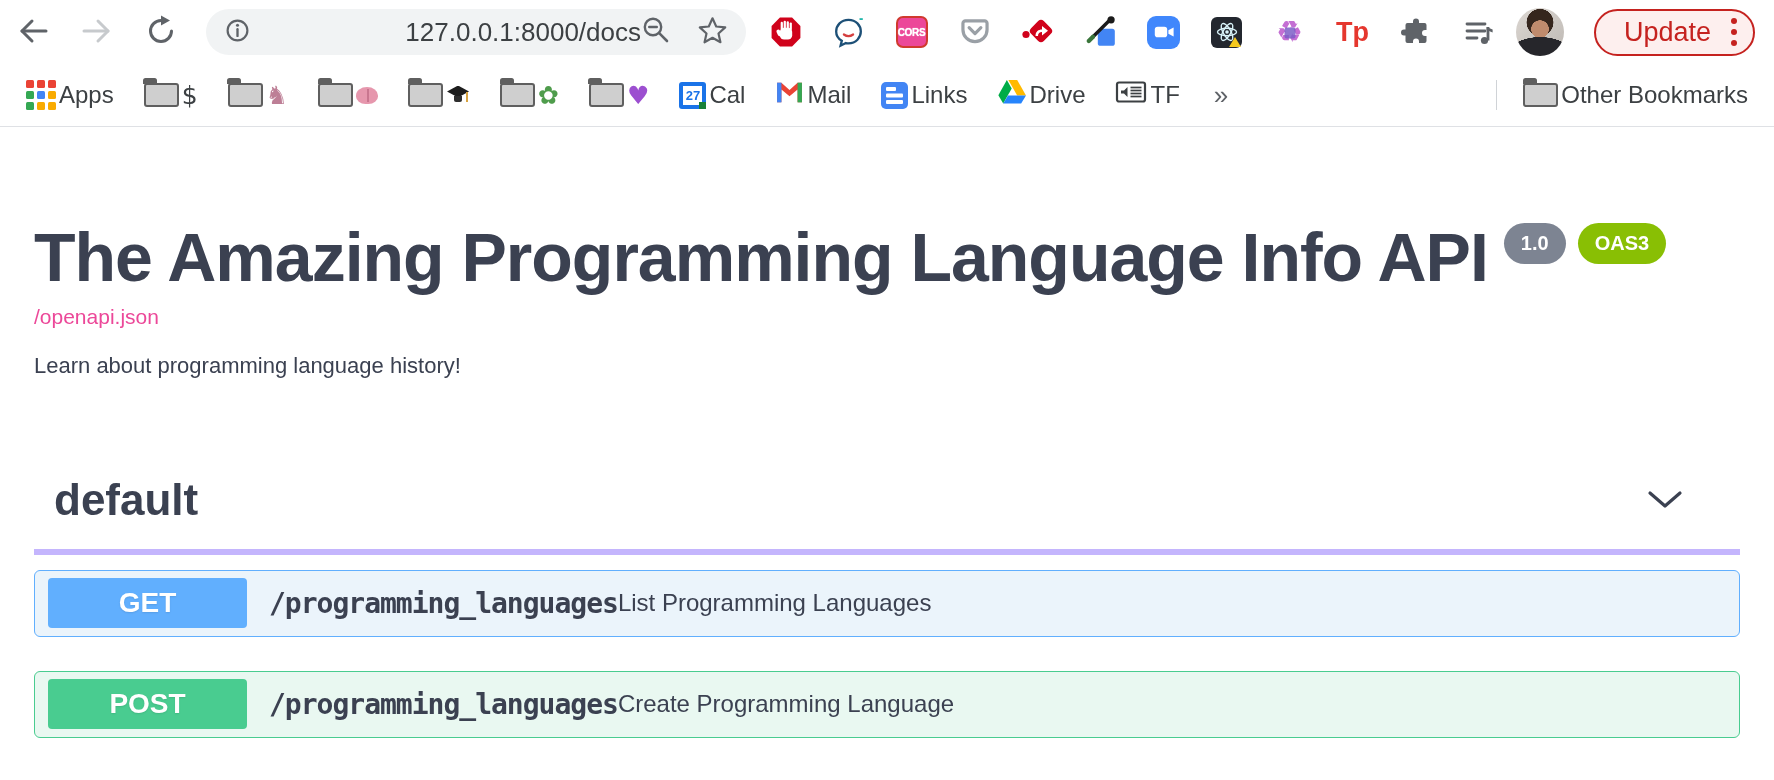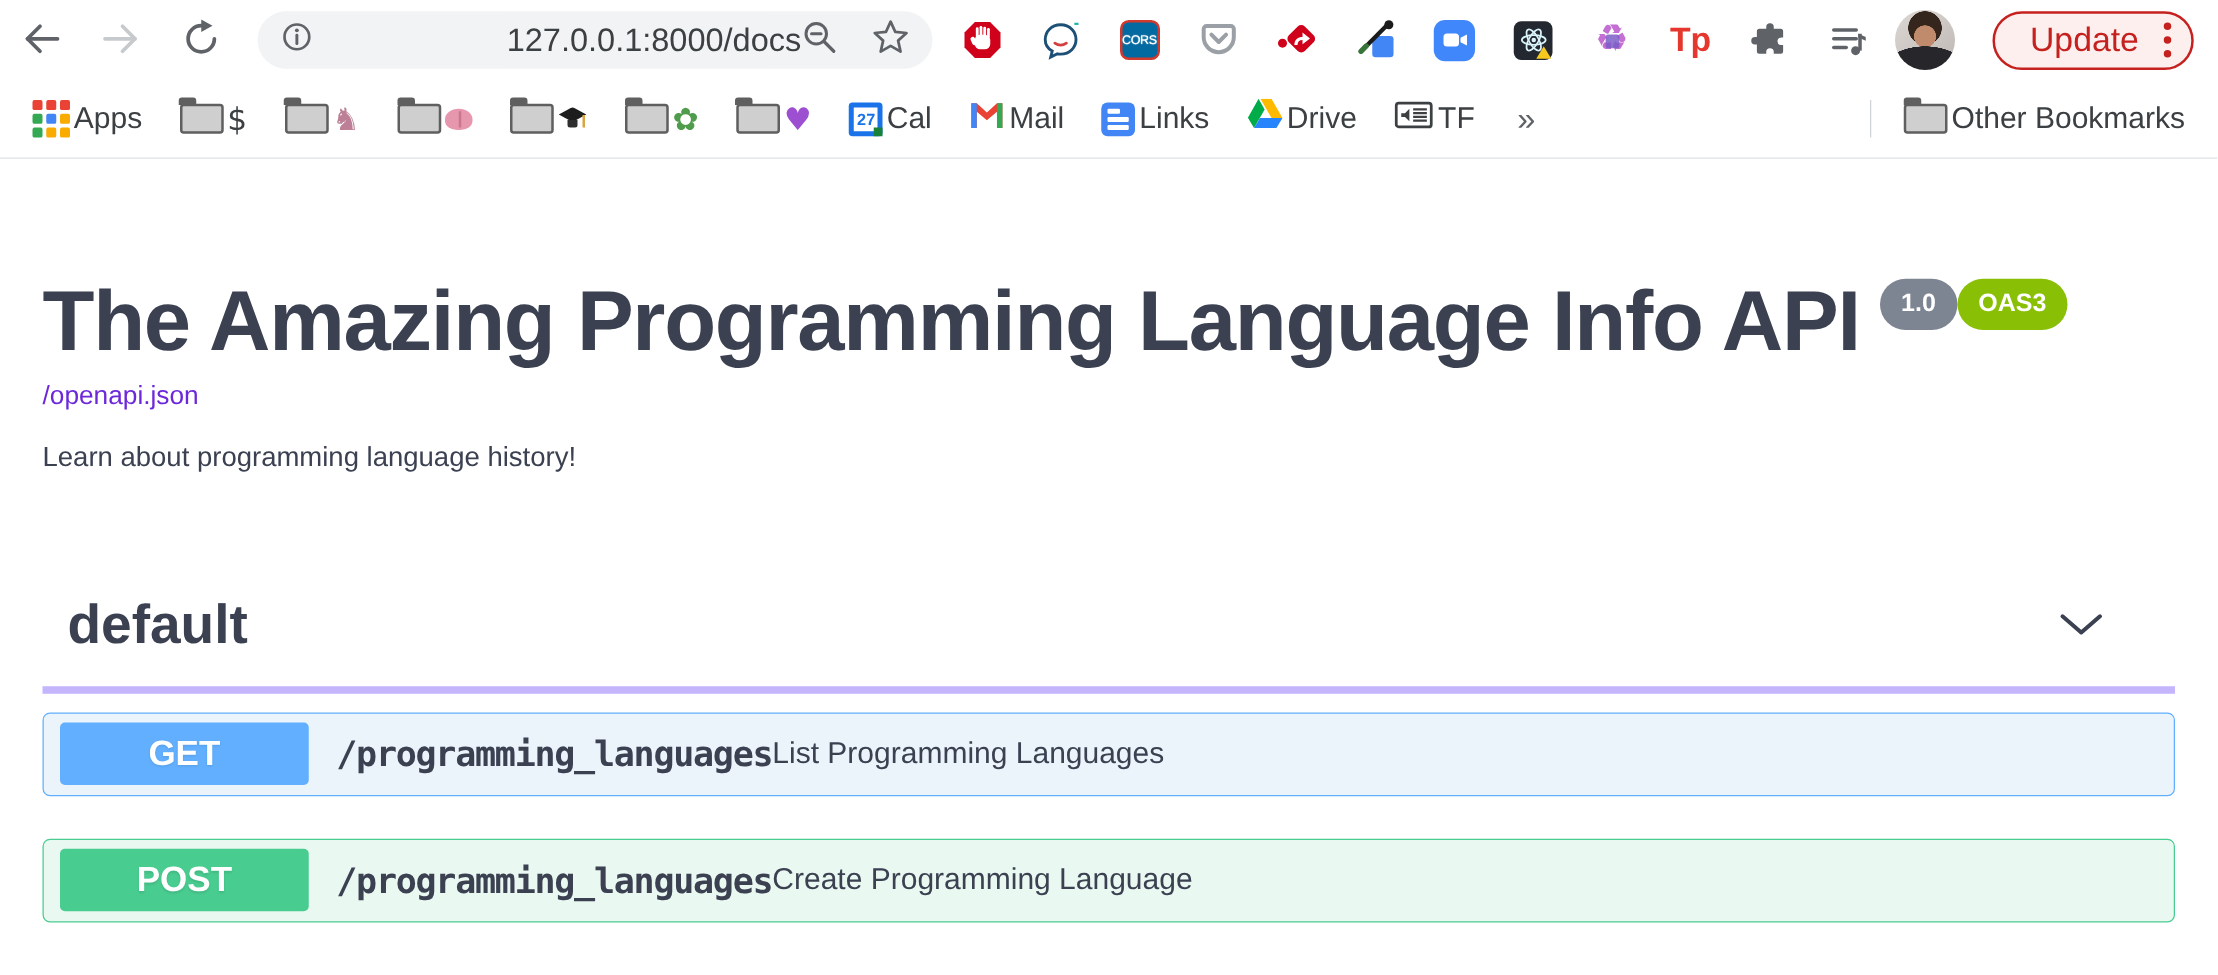--- a/index.html
+++ b/index.html
@@ -19,22 +19,22 @@
   .omnibox {
     margin-left:28px; width:540px; height:46px; border-radius:23px;
     background:#f1f3f4; display:flex; align-items:center; padding:0 18px;text-align:right;
   }
   .omnibox .url { flex:1; margin-left:16px; font-size:26px; color:#3c4043; white-space:nowrap; }
   .omnibox-icons { display:flex; align-items:center; gap:26px; }
 
   .extensions { display:flex; align-items:center; margin-left:8px; }
   .ext { width:63px; height:46px; display:flex; align-items:center; justify-content:center; background:none; border:none; padding:0; position:relative; }
 
-  .cors-box { width:32px; height:32px; background:#0369a1; border-radius:7px; color:#fff;
-    display:flex; align-items:center; justify-content:center; font-weight:normal; font-size:10px; letter-spacing:-0.3px;
+  .cors-box { width:32px; height:32px; background:#ec4899; border-radius:7px; color:#fff;
+    display:flex; align-items:center; justify-content:center; font-weight:bold; font-size:10px; letter-spacing:-0.3px;
     text-shadow:0 0 1px #fff; border:2px solid #d03a2e; }
   .zoom-app { width:33px; height:33px; background:#4087fc; border-radius:9px; display:flex; align-items:center; justify-content:center; }
   .react-box { width:31px; height:31px; background:#23272f; border-radius:6px; display:flex; align-items:center; justify-content:center; position:relative; }
   .react-warn { position:absolute; right:1px; bottom:1px; width:0; height:0; border-left:6px solid transparent; border-right:6px solid transparent; border-bottom:10px solid #f6c91e; }
   .tp-text { color:#e5372e; font-weight:bold; font-size:27px; font-family:"Liberation Sans",sans-serif; }
   .recycle-glyph { font-family:"DejaVu Sans",sans-serif; font-size:30px; color:#c46fd3; line-height:1; position:relative; }
   .recycle-core { position:absolute; left:50%; top:52%; width:11px; height:11px; transform:translate(-50%,-50%); background:#7b5ec7; border-radius:2px; opacity:.85; }
 
   .avatar {
     width:48px; height:48px; border-radius:50%; margin-left:6px; border:none; padding:0;
@@ -85,25 +85,25 @@
 
   .bm-right { margin-left:auto; display:flex; align-items:center; }
   .bm-divider { width:1.5px; height:30px; background:#d0d3d7; margin:0 26px 0 6px; }
   .overflow-chevron { font-size:26px; color:#5f6368; background:none; border:none; padding:0 4px; }
 
   
   .page { background:#fff; }
   .swagger-head { margin:92px 41px 0 34px; }
   .title-row { display:flex; align-items:flex-start; gap:16px; }
   .api-title { font-size:68px; font-weight:bold; color:#3b4151; line-height:1.12; margin:0; letter-spacing:-1px; }
-  .badges { display:flex; margin-top:4px; }
+  .badges { display:flex; gap:12px; margin-top:4px; }
   .badge { border-radius:57px; color:#fff; font-size:20px; font-weight:bold; padding:9px 17px; font-family:"Liberation Sans",sans-serif; }
   .badge.version { background:#7d8492; }
   .badge.oas { background:#89bf04; }
-  .spec-link { display:inline-block; margin-top:10px; color:#6d28d9; font-size:21px; text-decoration:none; }
+  .spec-link { display:inline-block; margin-top:10px; color:#ec4899; font-size:21px; text-decoration:none; }
   .api-description { margin-top:24px; font-size:22px; color:#3b4151; }
 
   .tag-section { margin:0 34px 0 34px; }
   .tag-header {
     margin-top:96px; display:flex; align-items:center; justify-content:space-between;
     padding:0 57px 23px 20px; border-bottom:6px solid #c4b5fd; cursor:pointer;
   }
   .tag-title { font-size:44px; font-weight:bold; color:#3b4151; line-height:1.15; }
   .tag-chevron { background:none; border:none; padding:0; display:flex; }
 

